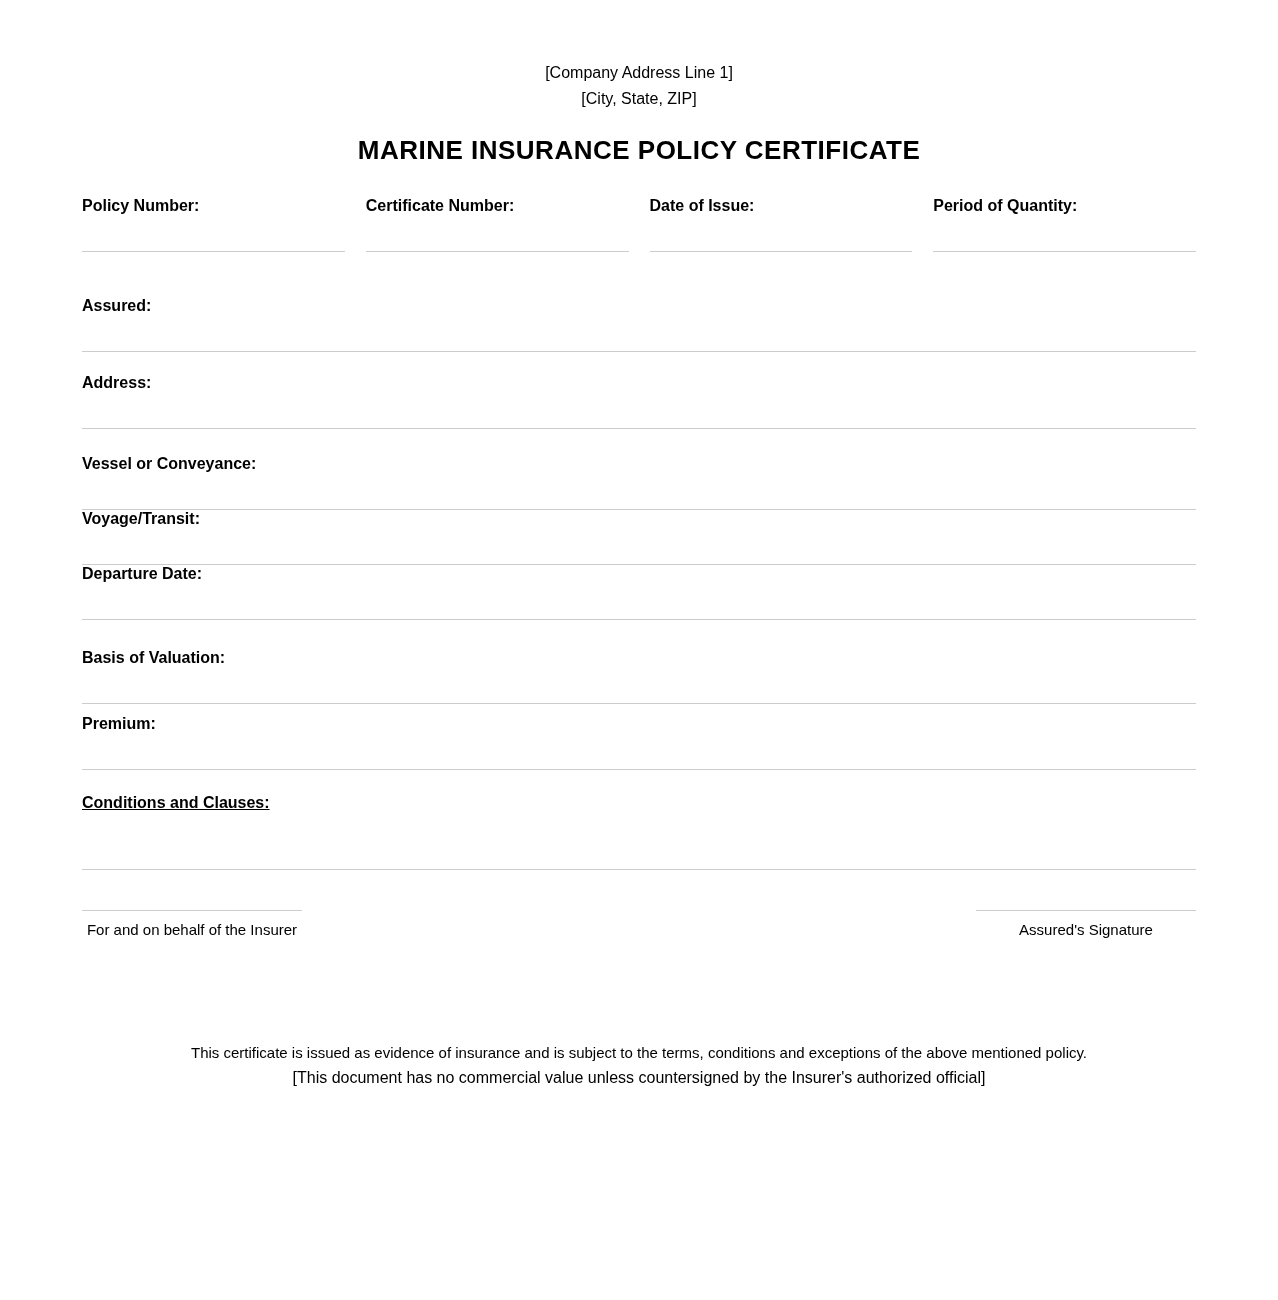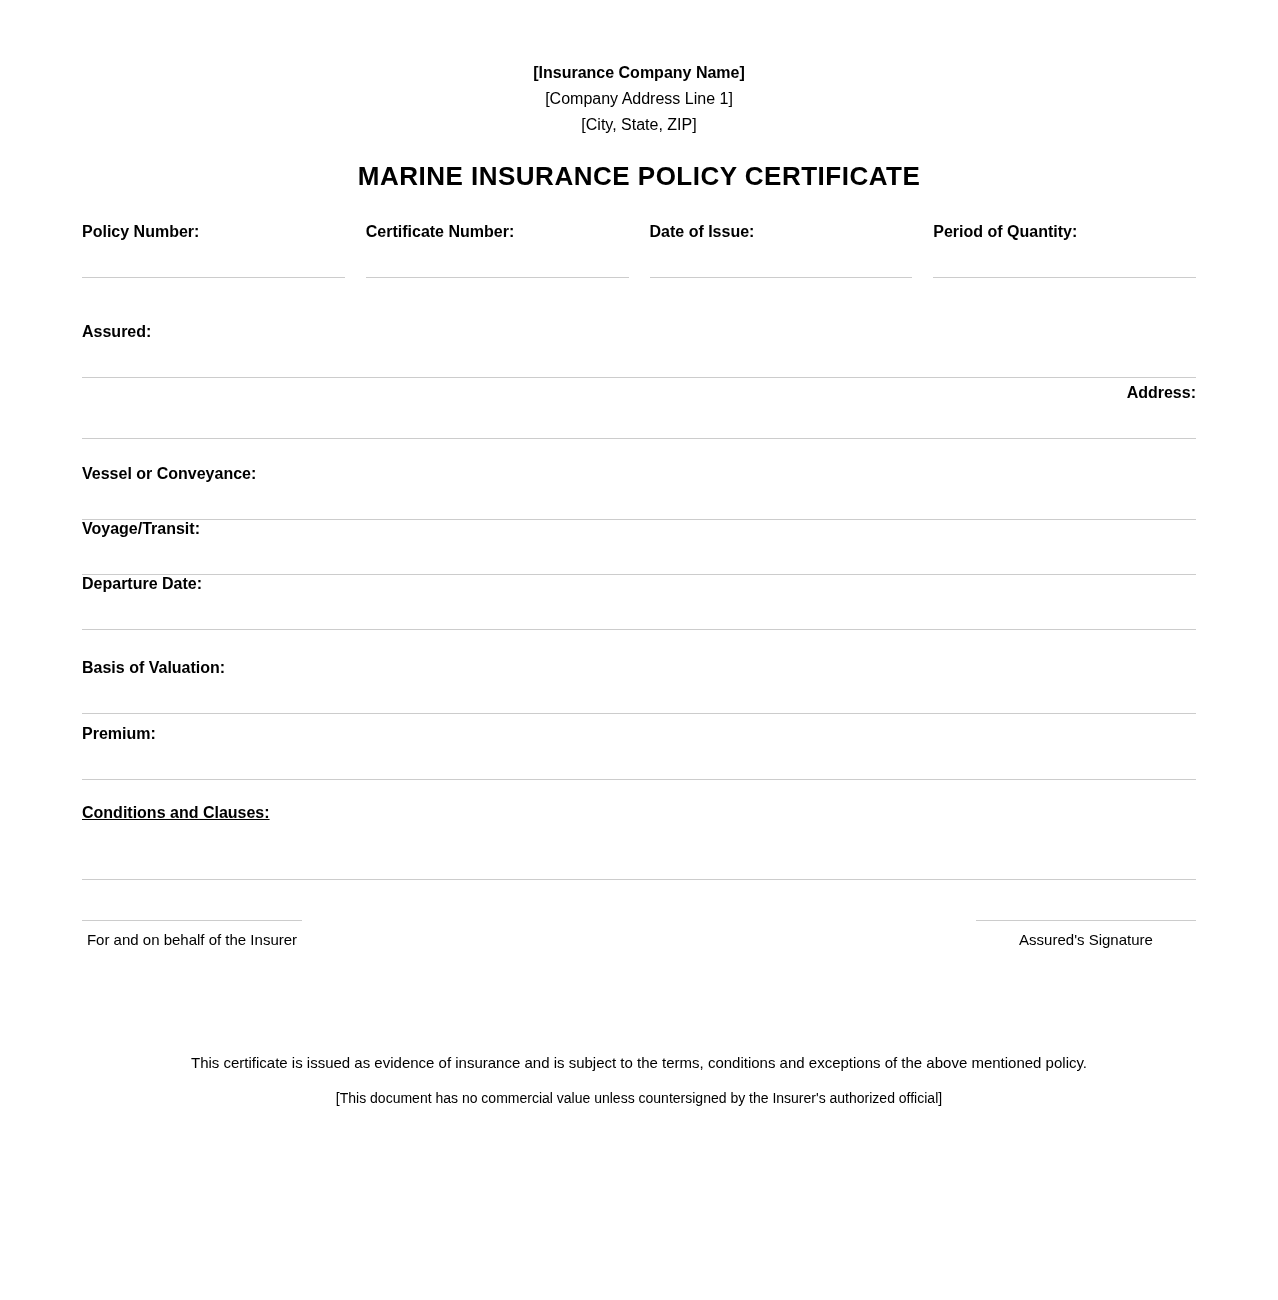--- a/index.html
+++ b/index.html
@@ -52,21 +52,21 @@
     column-gap: 21px;
     margin-top: 32px;
   }
   .grid-3 {
     display: grid;
     grid-template-columns: repeat(1, 1fr);
     column-gap: 21px;
     margin-top: 26px;
   }
   .sec-assured   { margin-top: 45px; }
-  .sec-address   { margin-top: 6px; text-align: right; }
+  .sec-address   { margin-top: 22px; }
   .sec-basis     { margin-top: 29px; }
   .sec-premium   { margin-top: 11px; }
   .sec-conditions{ margin-top: 24px; text-decoration: underline; }
   .sec-conditions .f-line { margin-top: 57px; }
 
   
   table.goods {
     width: 100%;
     margin-top: 42px;
     border-collapse: collapse;
@@ -101,29 +101,28 @@
     font-size: 15px;
     line-height: 18px;
   }
 
   
   .doc-footer {
     margin-top: 105px;
     text-align: center;
   }
   .footer-line1 { font-size: 15px; line-height: 18px; }
-  .footer-line2 { font-size: 14px; line-height: 17px; margin-top: 18px; }
+  .footer-line2 { font-size: 16px; line-height: 17px; margin-top: 7px; }
 </style>
 </head>
 <body>
 
 <div class="page">
 
   <div class="doc-header">
-    <div class="company-name">[Insurance Company Name]</div>
     <div class="company-line">[Company Address Line 1]</div>
     <div class="company-line">[City, State, ZIP]</div>
   </div>
 
   <h1 class="doc-title">MARINE INSURANCE POLICY CERTIFICATE</h1>
 
   <div class="grid-4">
     <div class="field">
       <span class="f-label">Policy Number:</span>
       <span class="f-line"></span>

